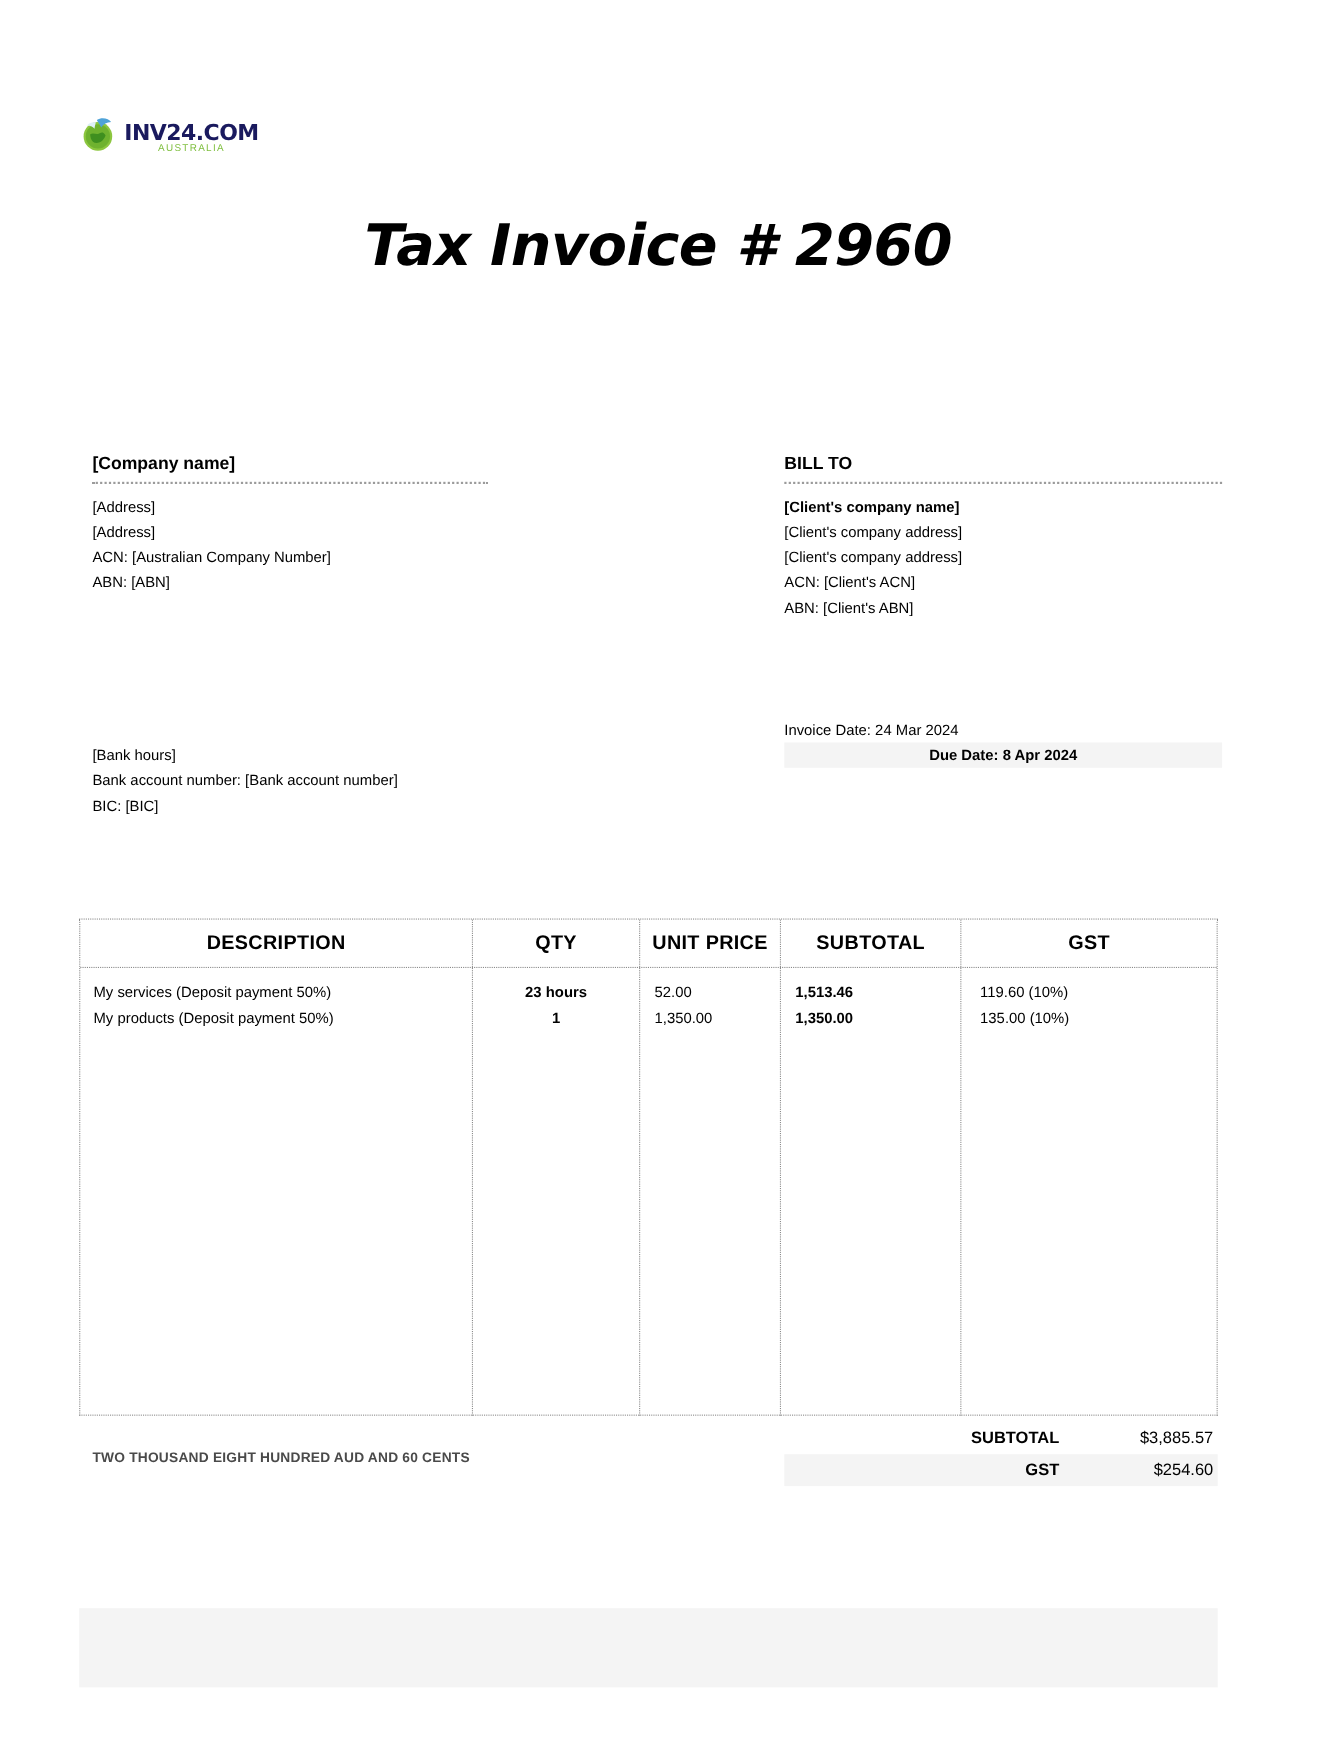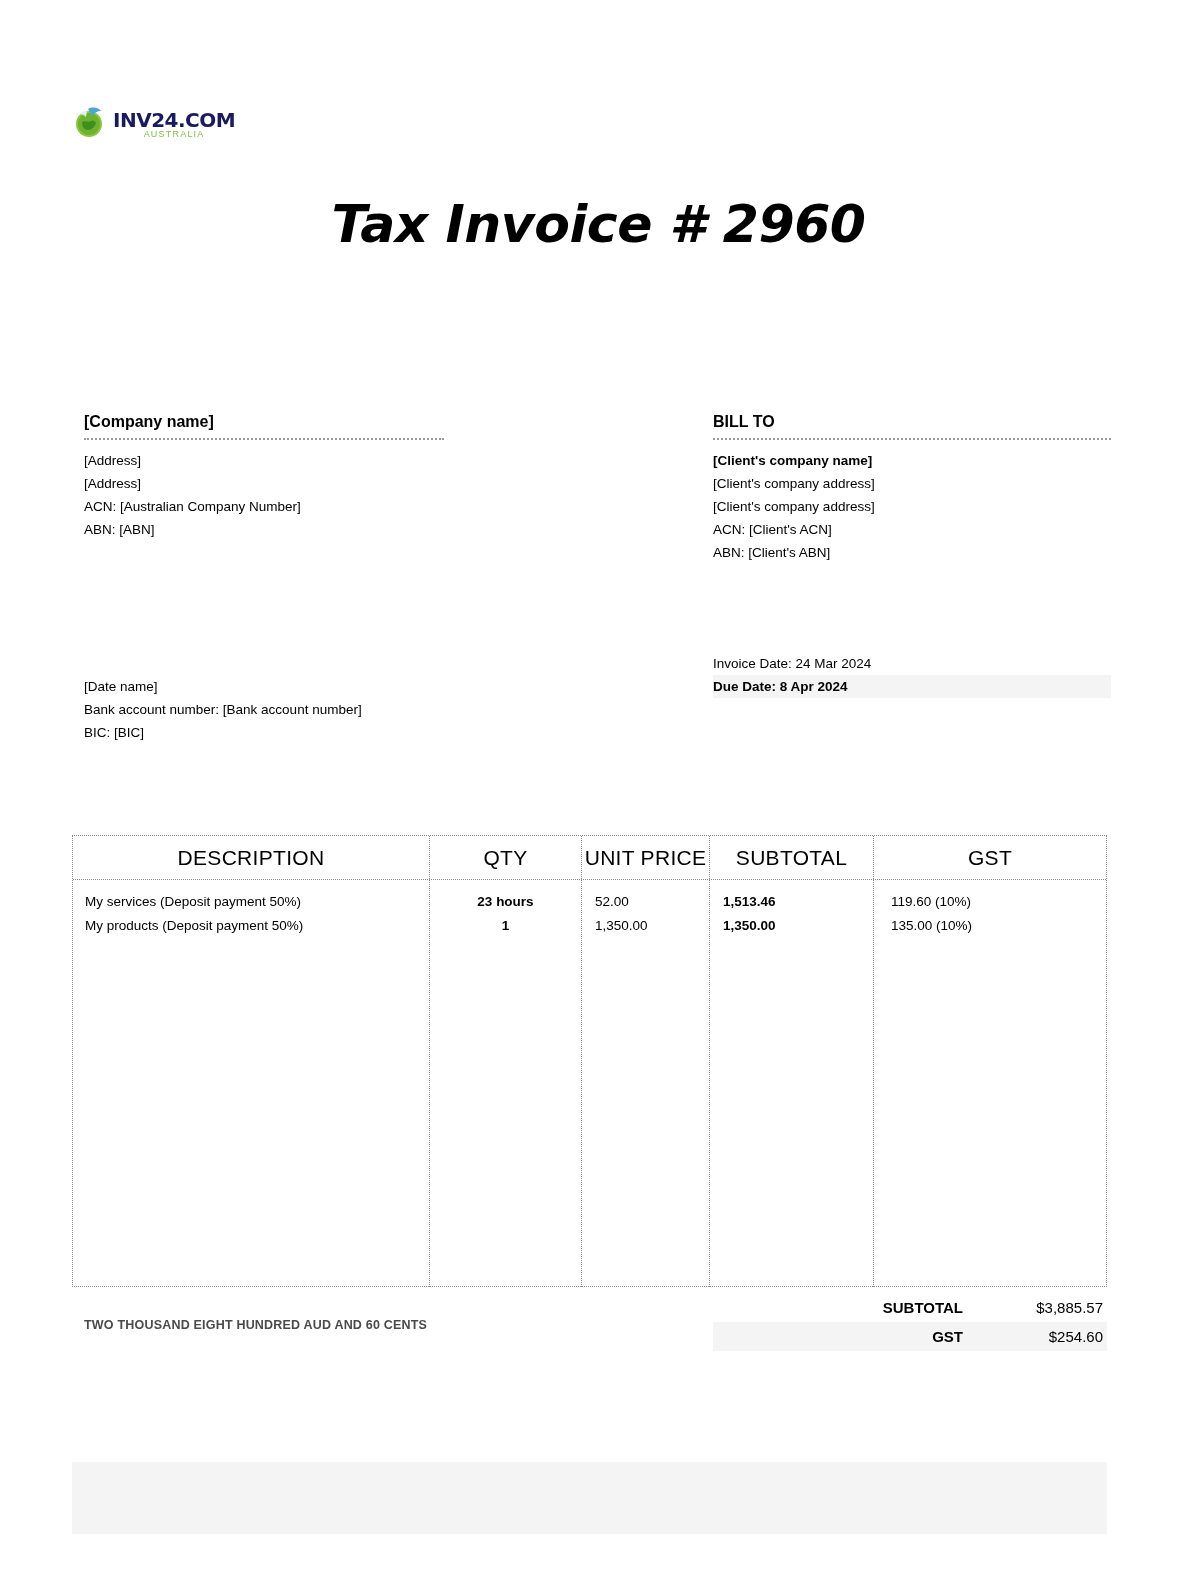--- a/index.html
+++ b/index.html
@@ -116,20 +116,21 @@
     width: 398px;
   }
   .date-row {
     font-size: 13.5px;
     line-height: 23px;
     padding: 0;
   }
   .date-row.shaded {
     background: #f4f4f4;
     width: 398px;
+    text-align: center;
   }
   .date-row .val { font-weight: bold; }
 
   
   .items {
     position: absolute;
     left: 72px;
     top: 835px;
     width: 1035px;
     height: 452px;
@@ -155,22 +156,22 @@
   .c-desc  { width: 357px; }
   .c-qty   { width: 152px; }
   .c-price { width: 128px; }
   .c-sub   { width: 164px; }
   .c-gst   { width: 232px; }
 
   .items-head .col {
     display: flex;
     align-items: center;
     justify-content: center;
-    font-size: 21px;
-    font-weight: normal;
+    font-size: 18px;
+    font-weight: bold;
     letter-spacing: 0.3px;
   }
   .cell-list {
     padding-top: 10px;
   }
   .cell {
     font-size: 13.5px;
     line-height: 24px;
     white-space: nowrap;
   }
@@ -244,21 +245,21 @@
 <div class="party-left">
   <div class="party-head">[Company name]</div>
   <div class="dot-rule"></div>
   <div class="party-line">[Address]</div>
   <div class="party-line">[Address]</div>
   <div class="party-line">ACN: [Australian Company Number]</div>
   <div class="party-line">ABN: [ABN]</div>
 </div>
 
 <div class="bank-block">
-  <div class="bank-line">[Date name]</div>
+  <div class="bank-line">[Bank hours]</div>
   <div class="bank-line">Bank account number: [Bank account number]</div>
   <div class="bank-line">BIC: [BIC]</div>
 </div>
 
 <div class="party-right">
   <div class="party-head">BILL TO</div>
   <div class="dot-rule"></div>
   <div class="party-line bold">[Client's company name]</div>
   <div class="party-line">[Client's company address]</div>
   <div class="party-line">[Client's company address]</div>

